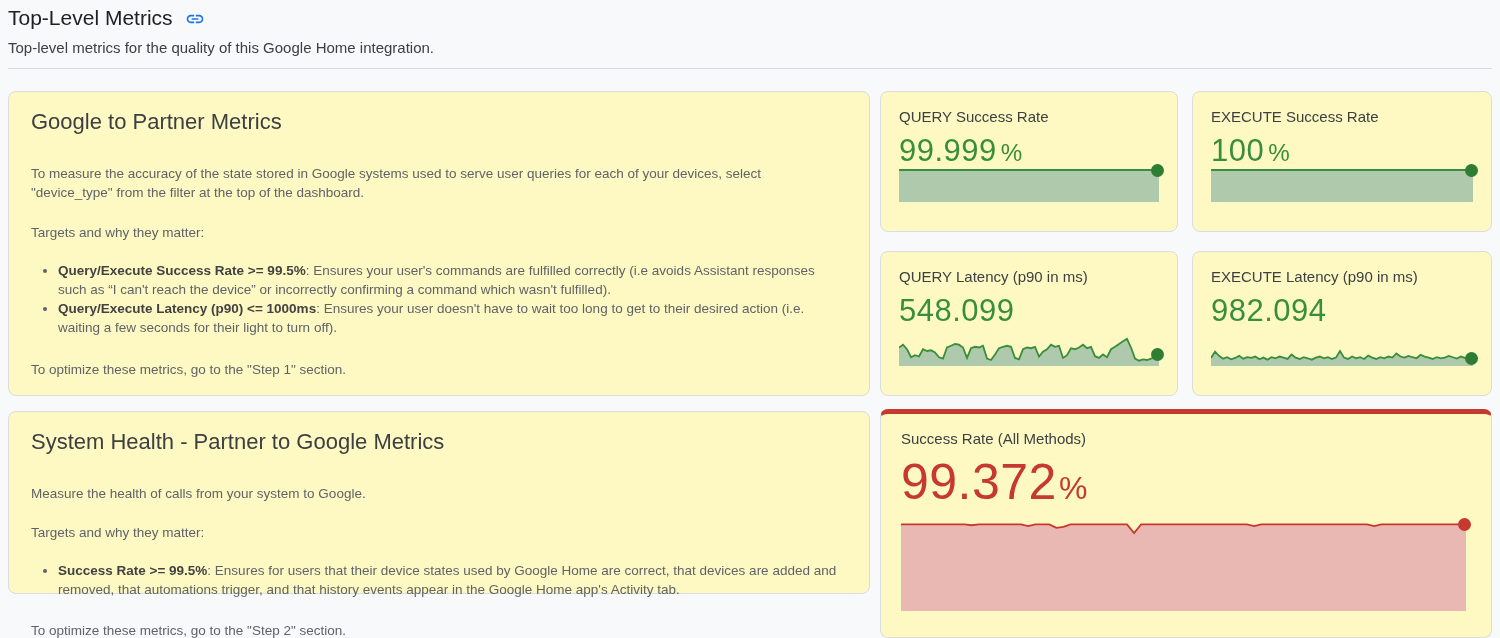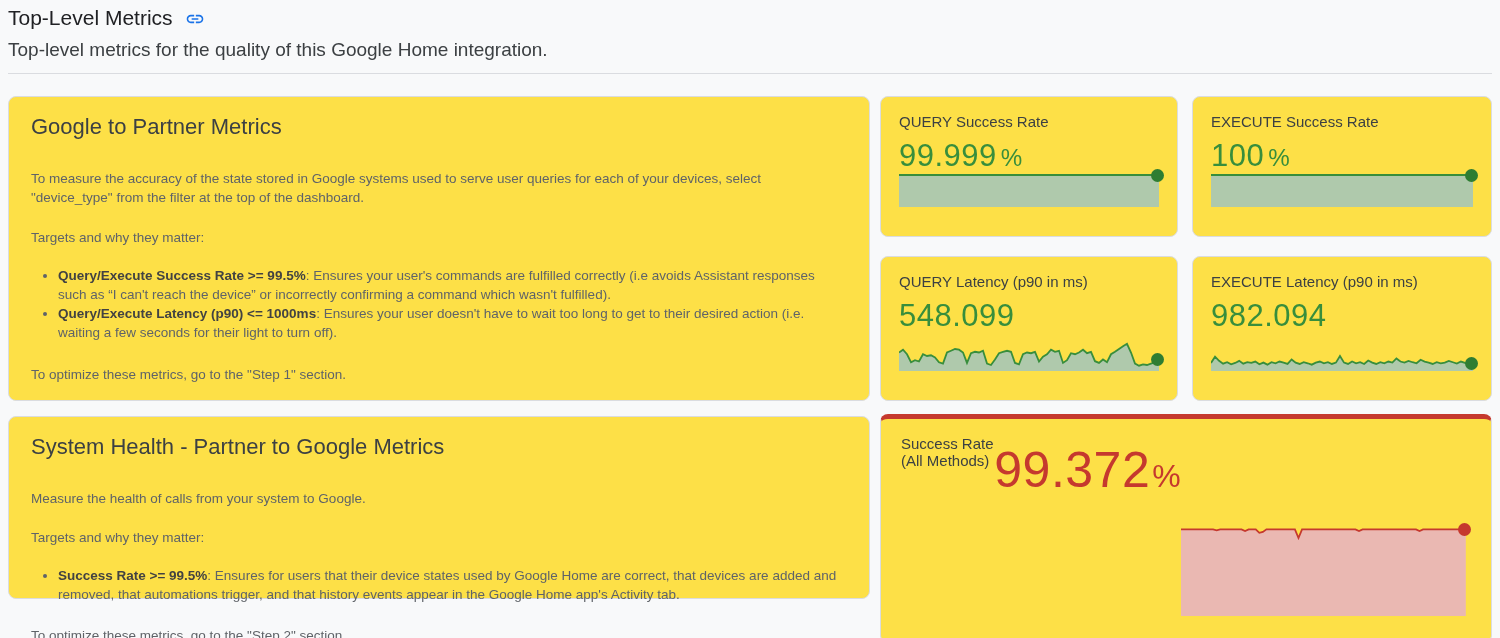--- a/index.html
+++ b/index.html
@@ -9,29 +9,29 @@
     font-family: "Liberation Sans", sans-serif;
     color: #5f6368;
   }
   .page { padding: 6px 8px 0 8px; }
 
   
   .header-row { display: flex; align-items: center; gap: 12px; }
   .page-title { font-size: 21px; font-weight: 400; color: #202124; }
   .link-icon { width: 20px; height: 20px; color: #1a73e8; cursor: pointer; display: inline-flex; margin-top: 2px; }
   .link-icon svg { width: 100%; height: 100%; fill: currentColor; }
-  .page-subtitle { font-size: 19px; color: #3c4043; margin-top: 9px; }
+  .page-subtitle { font-size: 15px; color: #3c4043; margin-top: 9px; }
   .divider { border-bottom: 1px solid #dadce0; margin-top: 12px; }
 
   
   .main { margin-top: 22px; display: grid; grid-template-columns: 862px 612px; column-gap: 10px; }
   .left-col { display: flex; flex-direction: column; gap: 15px; }
 
   .card {
-    background: #fde047;
+    background: #fef9c3;
     border: 1px solid #dadce0;
     border-radius: 8px;
   }
 
   
   .info-card { padding: 17px 26px 0 22px; }
   .info-card-1 { height: 305px; }
   .info-card-2 { height: 183px; }
   .card-title { font-size: 22px; font-weight: 400; color: #3c4043; }
   .body-text { font-size: 13.5px; line-height: 19px; color: #5f6368; }
@@ -68,21 +68,21 @@
   }
 
   
   .alert-card {
     margin-top: 13px;
     height: 229px;
     border-top: 5px solid #c5392e;
     border-top-left-radius: 8px;
     border-top-right-radius: 8px;
     padding: 16px 25px 26px 20px;
-    display: flex; flex-direction: row;
+    display: flex; flex-direction: column;
   }
   .alert-card .metric-label { font-size: 15px; }
   .alert-value { margin-top: 6px; font-size: 50px; font-weight: 400; color: #c5392e; letter-spacing: 0.5px; }
   .alert-value .unit { font-size: 0.64em; margin-left: 2px; }
   .spark-big { height: 92px; margin-top: auto; }
 </style>
 </head>
 <body>
 
 <div class="page">

